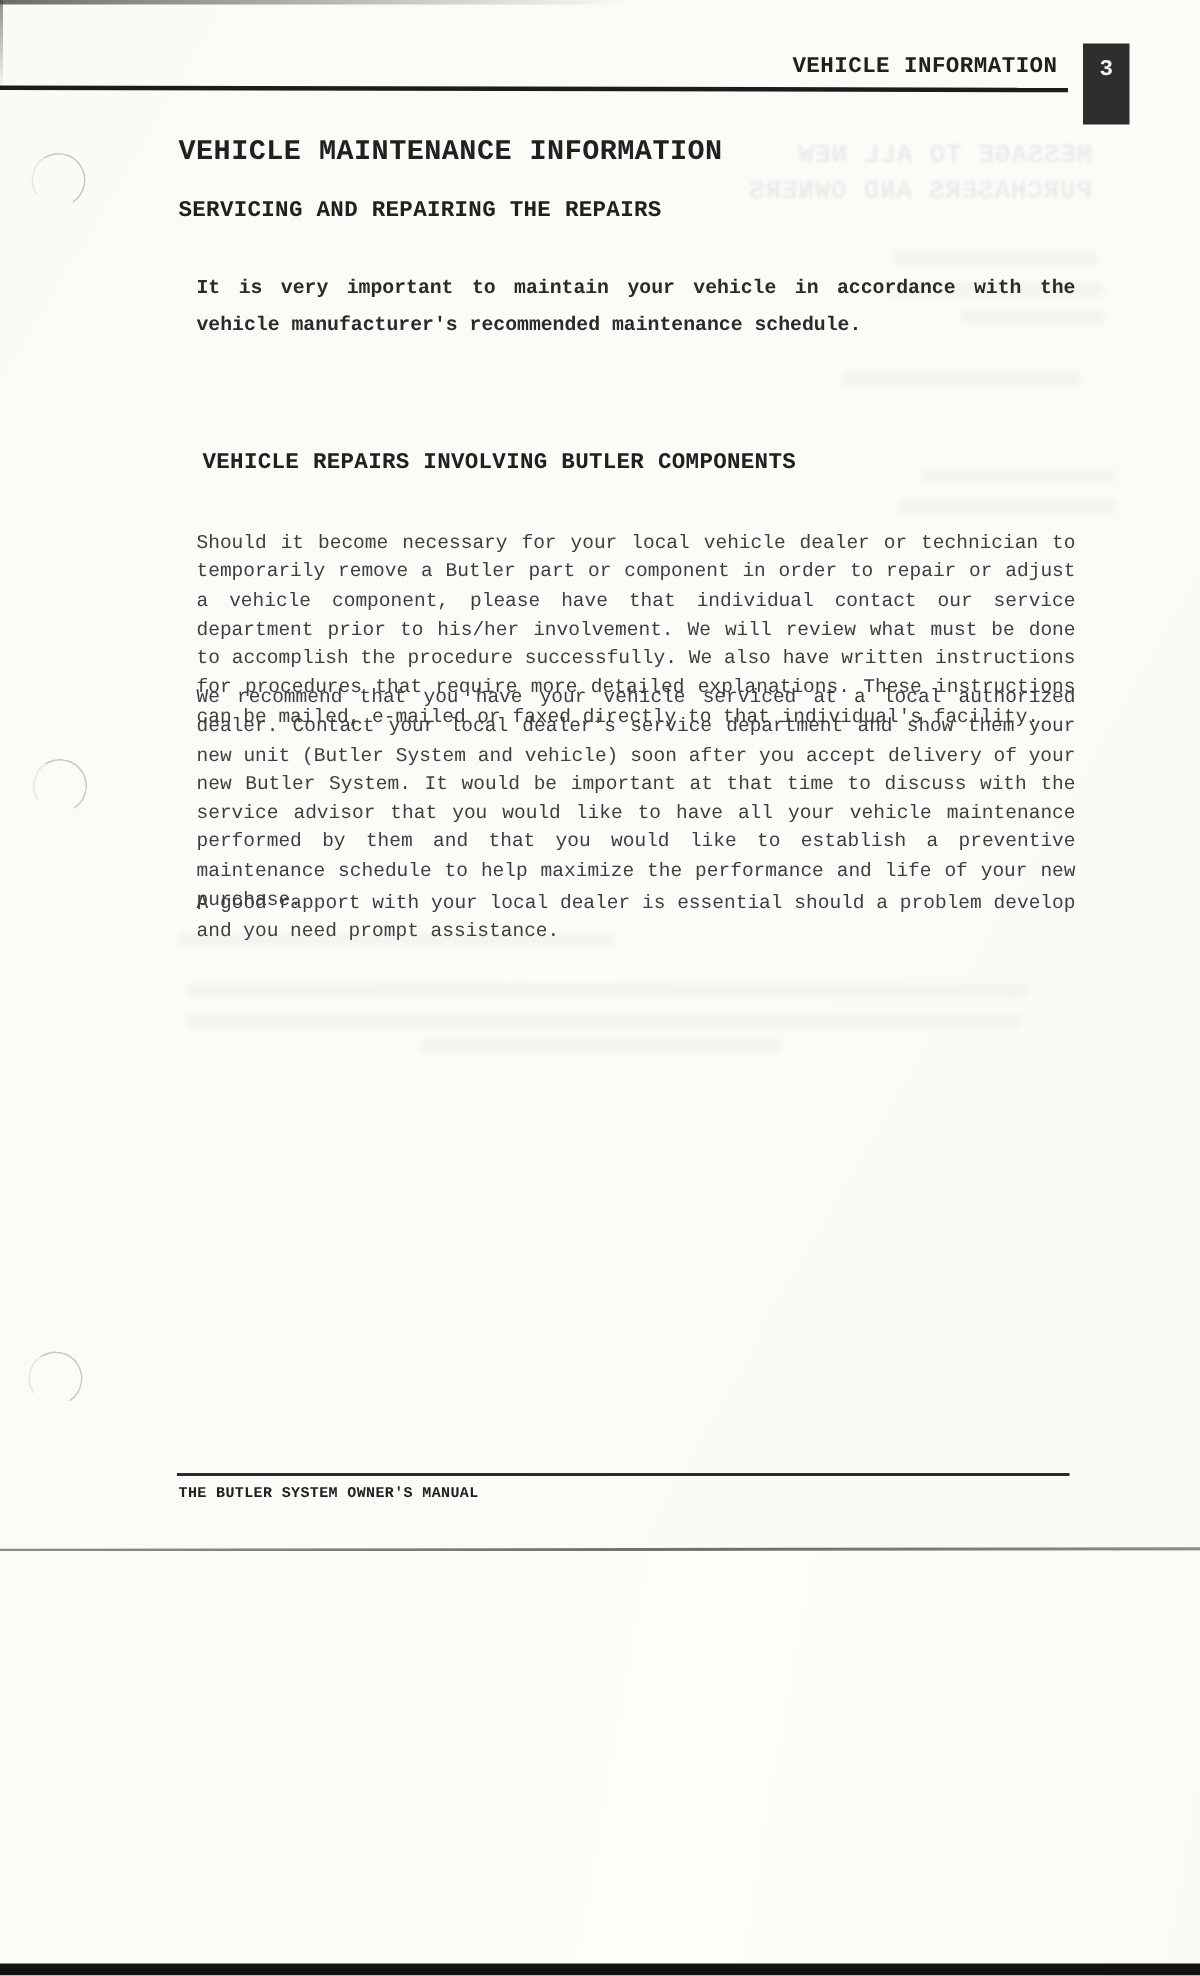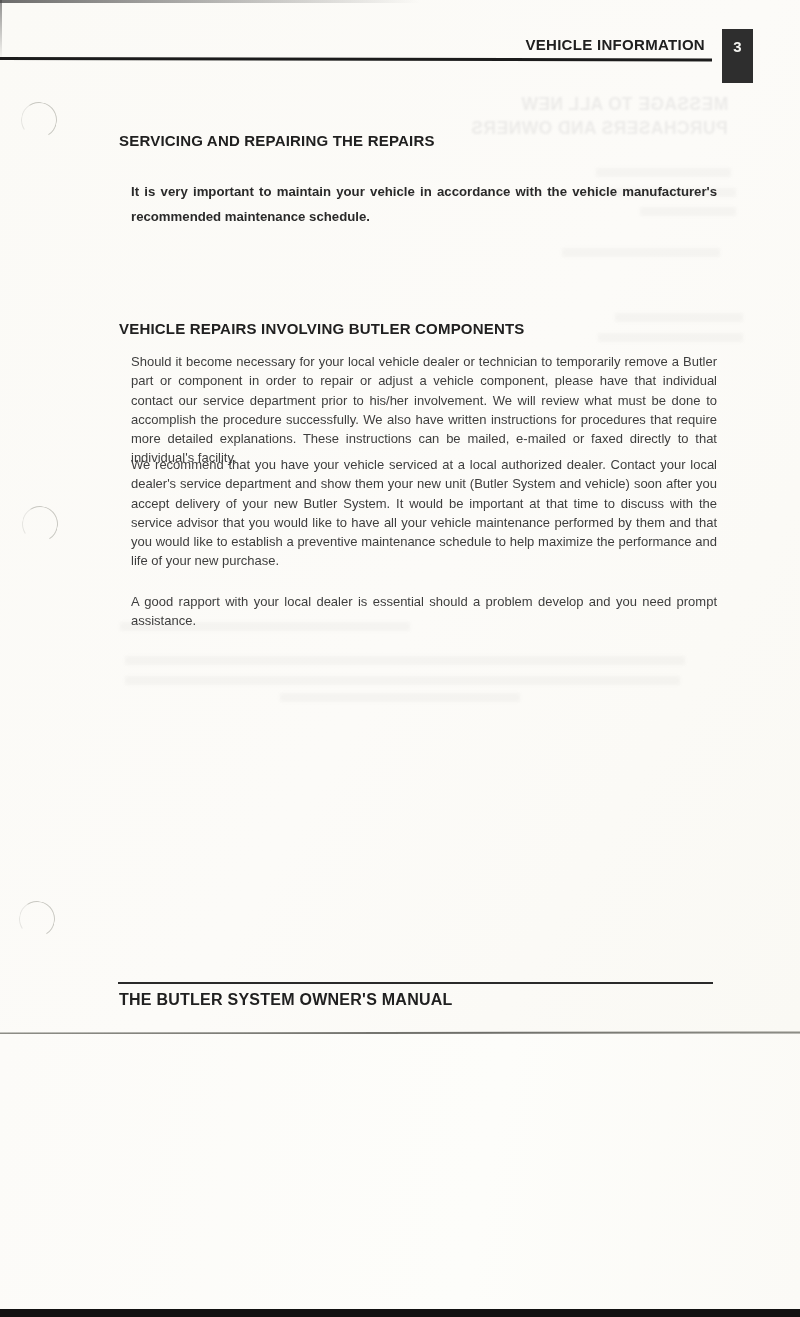--- a/index.html
+++ b/index.html
@@ -2,21 +2,21 @@
 <html style="--paper: #fbfaf6; --heading-ink: #202020; --body-ink: #3e3e3e; --box-bg: #2e2e2e; --strip: #121212;"><head>
 <meta charset="utf-8">
 <style>
   html, body {
     margin: 0; padding: 0;
     width: 800px; height: 1317px;
     background: #e9e9e6;
     font-family: "Liberation Sans", sans-serif;
     overflow: hidden;
   }
-  .scan-root { position: relative; width: 740px; height: 1317px; background: var(--paper, #fbfaf6); }
+  .scan-root { position: relative; width: 740px; height: 1317px; background: var(--paper, #fbfaf6); font-family: Liberation Mono, monospace; }
 
   
   .scan-edge-top {
     position: absolute; top: 0; left: 0; height: 3px; width: 420px;
     background: linear-gradient(to right, rgba(60,60,60,.75), rgba(60,60,60,0));
   }
   .scan-edge-left {
     position: absolute; top: 0; left: 0; width: 2px; height: 60px;
     background: linear-gradient(to bottom, rgba(70,70,70,.6), rgba(70,70,70,0));
   }
@@ -59,21 +59,21 @@
     position: absolute; top: 90px; left: 119px;
     font-size: 19px; font-weight: bold; letter-spacing: .3px;
     color: var(--heading-ink, #202020); margin: 0; white-space: nowrap;
   }
   .section-heading {
     position: absolute; left: 119px;
     font-size: 15px; font-weight: bold; letter-spacing: .2px;
     color: var(--heading-ink, #202020); margin: 0; white-space: nowrap;
   }
   .sh-1 { top: 132px; }
-  .sh-2 { top: 320px; }
+  .sh-2 { top: 300px; margin-left: 16px; }
 
   .para {
     position: absolute; left: 119px; width: 586px; margin: 12px;
     text-align: justify;
   }
   .para-bold {
     font-size: 13.2px; font-weight: bold; line-height: 25.4px;
     color: #2a2a2a;
   }
   .pb-1 { top: 167px; }
@@ -100,21 +100,21 @@
     background: rgba(130,130,135,.055); filter: blur(1.6px); border-radius: 2px;
   }
 
   
   .footer-rule {
     position: absolute; top: 982px; left: 118px; width: 595px; height: 2px;
     background: #2a2a2a;
   }
   .footer-text {
     position: absolute; top: 991px; left: 119px;
-    font-size: 16px; font-weight: bold; letter-spacing: .25px;
+    font-size: 10px; font-weight: bold; letter-spacing: .25px;
     color: var(--heading-ink, #202020); white-space: nowrap;
   }
 
   
   .page-gap-line {
     position: absolute; top: 1032px; left: 0; width: 800px; height: 2px;
     background: linear-gradient(to right, #8d8d86, #6f6f6a 60%, #8d8d86);
     transform: rotate(-.08deg);
   }
   .page2 {
@@ -152,20 +152,21 @@
     <div class="ghost-bar" style="top:188px; left:588px; width:148px;"></div>
     <div class="ghost-bar" style="top:207px; left:640px; width:96px;"></div>
     <div class="ghost-bar" style="top:248px; left:562px; width:158px;"></div>
     <div class="ghost-bar" style="top:313px; left:615px; width:128px;"></div>
     <div class="ghost-bar" style="top:333px; left:598px; width:145px;"></div>
     <div class="ghost-bar" style="top:622px; left:120px; width:290px;"></div>
     <div class="ghost-bar" style="top:656px; left:125px; width:560px;"></div>
     <div class="ghost-bar" style="top:676px; left:125px; width:555px;"></div>
     <div class="ghost-bar" style="top:693px; left:280px; width:240px;"></div>
 
+    <h1 class="doc-title">VEHICLE MAINTENANCE INFORMATION</h1>
 
     <h2 class="section-heading sh-1">SERVICING AND REPAIRING THE REPAIRS</h2>
     <p class="para para-bold pb-1">It is very important to maintain your vehicle in accordance with the vehicle manufacturer's recommended maintenance schedule.</p>
 
     <h2 class="section-heading sh-2">VEHICLE REPAIRS INVOLVING BUTLER COMPONENTS</h2>
     <p class="para para-body body-1">Should it become necessary for your local vehicle dealer or technician to temporarily remove a Butler part or component in order to repair or adjust a vehicle component, please have that individual contact our service department prior to his/her involvement. We will review what must be done to accomplish the procedure successfully. We also have written instructions for procedures that require more detailed explanations. These instructions can be mailed, e-mailed or faxed directly to that individual's facility.</p>
     <p class="para para-body body-2">We recommend that you have your vehicle serviced at a local authorized dealer. Contact your local dealer's service department and show them your new unit (Butler System and vehicle) soon after you accept delivery of your new Butler System. It would be important at that time to discuss with the service advisor that you would like to have all your vehicle maintenance performed by them and that you would like to establish a preventive maintenance schedule to help maximize the performance and life of your new purchase.</p>
     <p class="para para-body body-3">A good rapport with your local dealer is essential should a problem develop and you need prompt assistance.</p>
 
     <div class="footer-rule"></div>

